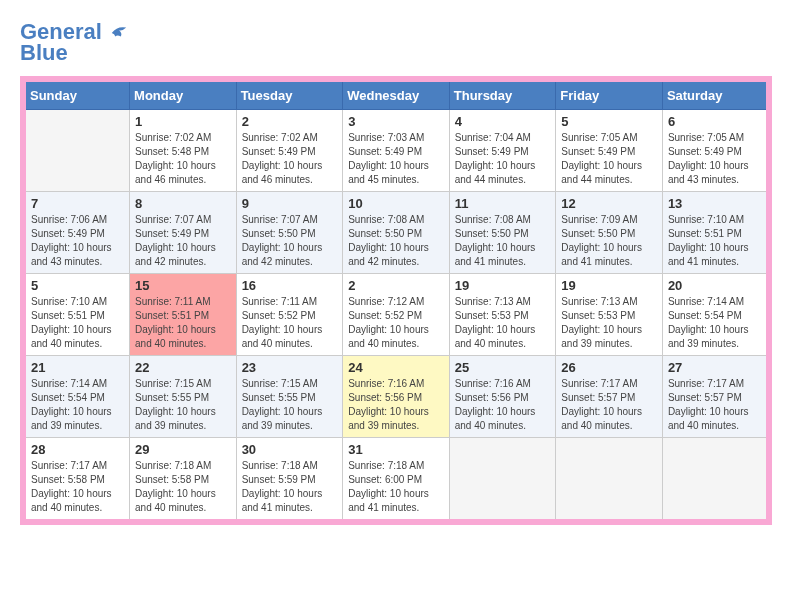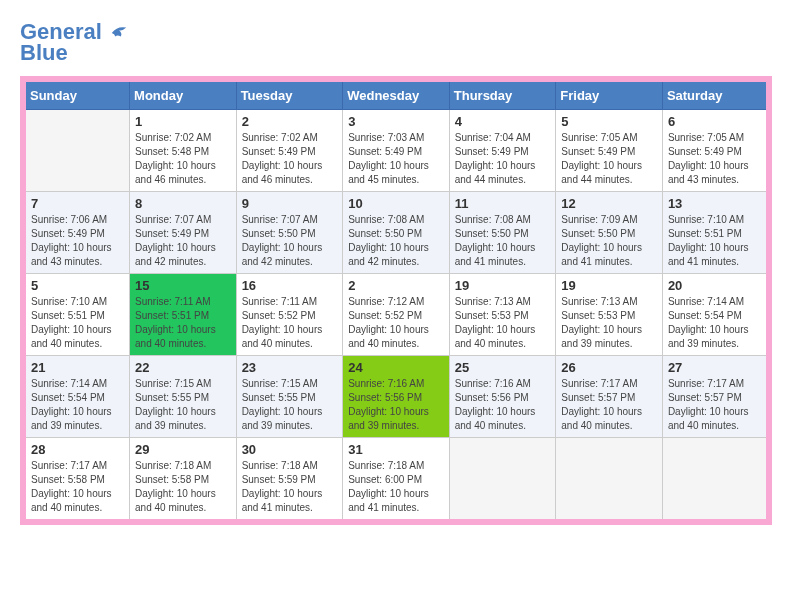--- a/index.html
+++ b/index.html
@@ -180,21 +180,21 @@
         <td style="background-color: rgb(240, 244, 250);">
           <div class="day-number">13</div>
           <div class="day-info">Sunrise: 7:10 AM<br>Sunset: 5:51 PM<br>Daylight: 10 hours<br>and 41 minutes.</div>
         </td>
       </tr>
       <tr>
         <td style="background-color: rgb(255, 255, 255);">
           <div class="day-number">5</div>
           <div class="day-info">Sunrise: 7:10 AM<br>Sunset: 5:51 PM<br>Daylight: 10 hours<br>and 40 minutes.</div>
         </td>
-        <td style="background-color: #22c55e;">
+        <td style="background-color: #fca5a5;">
           <div class="day-number">15</div>
           <div class="day-info">Sunrise: 7:11 AM<br>Sunset: 5:51 PM<br>Daylight: 10 hours<br>and 40 minutes.</div>
         </td>
         <td style="background-color: rgb(255, 255, 255);">
           <div class="day-number">16</div>
           <div class="day-info">Sunrise: 7:11 AM<br>Sunset: 5:52 PM<br>Daylight: 10 hours<br>and 40 minutes.</div>
         </td>
         <td style="background-color: rgb(255, 255, 255);">
           <div class="day-number">2</div>
           <div class="day-info">Sunrise: 7:12 AM<br>Sunset: 5:52 PM<br>Daylight: 10 hours<br>and 40 minutes.</div>
@@ -218,21 +218,21 @@
           <div class="day-info">Sunrise: 7:14 AM<br>Sunset: 5:54 PM<br>Daylight: 10 hours<br>and 39 minutes.</div>
         </td>
         <td style="background-color: rgb(240, 244, 250);">
           <div class="day-number">22</div>
           <div class="day-info">Sunrise: 7:15 AM<br>Sunset: 5:55 PM<br>Daylight: 10 hours<br>and 39 minutes.</div>
         </td>
         <td style="background-color: rgb(240, 244, 250);">
           <div class="day-number">23</div>
           <div class="day-info">Sunrise: 7:15 AM<br>Sunset: 5:55 PM<br>Daylight: 10 hours<br>and 39 minutes.</div>
         </td>
-        <td style="background-color: #84cc16;">
+        <td style="background-color: #fef9c3;">
           <div class="day-number">24</div>
           <div class="day-info">Sunrise: 7:16 AM<br>Sunset: 5:56 PM<br>Daylight: 10 hours<br>and 39 minutes.</div>
         </td>
         <td style="background-color: rgb(240, 244, 250);">
           <div class="day-number">25</div>
           <div class="day-info">Sunrise: 7:16 AM<br>Sunset: 5:56 PM<br>Daylight: 10 hours<br>and 40 minutes.</div>
         </td>
         <td style="background-color: rgb(240, 244, 250);">
           <div class="day-number">26</div>
           <div class="day-info">Sunrise: 7:17 AM<br>Sunset: 5:57 PM<br>Daylight: 10 hours<br>and 40 minutes.</div>

